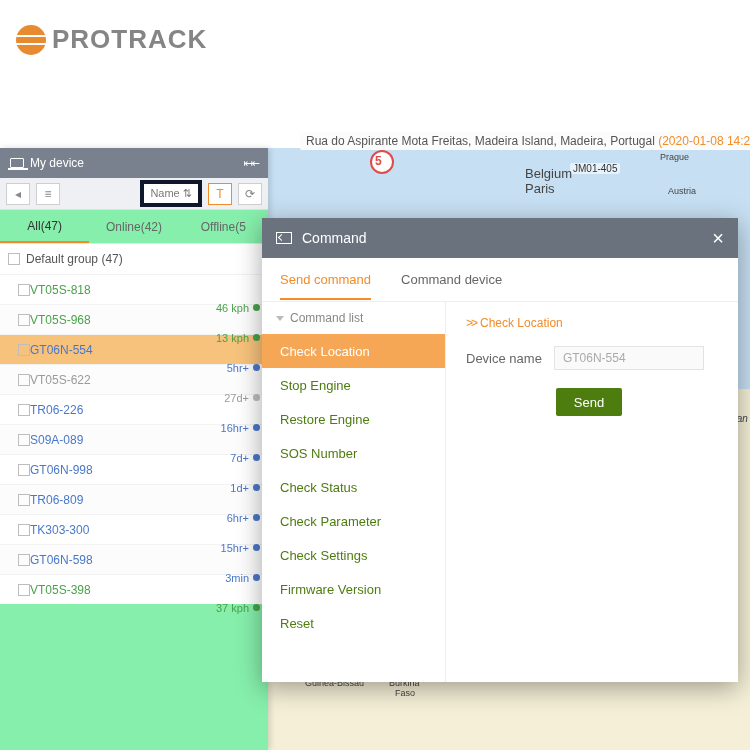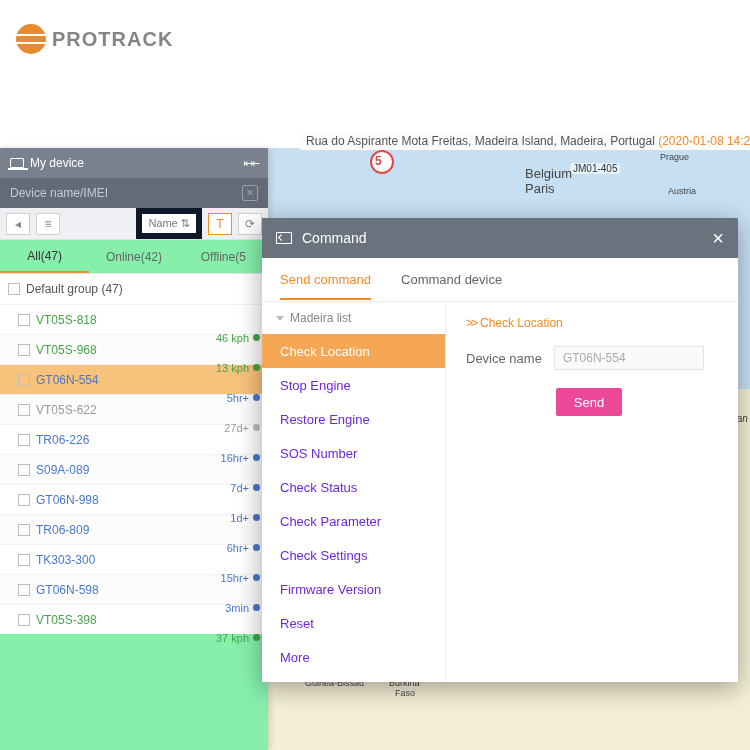--- a/index.html
+++ b/index.html
@@ -1,21 +1,21 @@
 <!DOCTYPE html>
 <html><head>
 <meta charset="utf-8">
 <style>
   * { box-sizing: border-box; margin: 0; padding: 0; font-family: Arial, Helvetica, sans-serif; }
   body { width: 750px; height: 750px; background: #fff; position: relative; overflow: hidden; }
 
   
   .logo { position: absolute; left: 16px; top: 24px; display: flex; align-items: center; gap: 6px; }
   .logo-mark { width: 30px; height: 30px; border-radius: 50%; background: linear-gradient(#e88a2f 0 33%, #fff 33% 40%, #e88a2f 40% 60%, #fff 60% 67%, #e88a2f 67% 100%); }
-  .logo-text { font-size: 20px; font-weight: 600; color: #858585; letter-spacing: 1px; }
+  .logo-text { font-size: 26px; font-weight: 600; color: #858585; letter-spacing: 1px; }
 
   
   .workspace { position: absolute; left: 0; top: 148px; right: 0; bottom: 0; background: #d7e6ef; }
   .map { position: absolute; inset: 0; background: linear-gradient(180deg,#c6dff2 0%,#c6dff2 40%,#f4efd6 40%,#f4efd6 100%); }
   .map::before { content:""; position:absolute; left:370px; top:2px; width:20px; height:20px; border:2px solid #e04a4a; border-radius:50%; background:#fff; }
   .map-5 { position:absolute; left:375px; top:6px; font-size:12px; font-weight:bold; color:#e04a4a; }
   .map-label1 { position:absolute; left:570px; top:15px; font-size:10px; color:#333; background:rgba(255,255,255,.6); padding:0 3px; border-radius:2px;}
   .map-label2 { position:absolute; left:680px; top:75px; font-size:10px; color:#333; background:rgba(255,255,255,.6); padding:0 3px; border-radius:2px;}
   .map-label3 { position:absolute; left:680px; top:140px; font-size:10px; color:#333; background:rgba(255,255,255,.6); padding:0 3px; border-radius:2px;}
   .map-addr { position:absolute; left:300px; top:-16px; font-size:12px; color:#555; background:#fcfcfc; padding:2px 6px; border-radius:2px; white-space:nowrap; }
@@ -33,27 +33,27 @@
   .sb-title .lap { width:14px; height:10px; border:1px solid #fff; border-radius:1px; margin-right:6px; position:relative;}
   .sb-title .lap::after{content:"";position:absolute;left:-3px;bottom:-3px;width:20px;height:2px;background:#fff;}
   .sb-title-collapse { margin-left:auto; font-size:11px; letter-spacing:-2px; color:#fff;}
   .sb-search { height: 30px; background: #646b78; display: flex; align-items: center; padding: 0 10px; }
   .sb-search input { flex:1; background: transparent; border: none; color: #fff; font-size: 12px; outline:none;}
   .sb-search input::placeholder { color: #c6c9d0; }
   .sb-search .xbtn { width:16px; height:16px; border:1px solid #9ba1ab; color:#9ba1ab; font-size:10px; line-height:14px; text-align:center; border-radius:2px;}
   .sb-tools { height: 32px; background:#eef0f3; display:flex; align-items:center; padding:0 6px; gap:6px; border-bottom:1px solid #e0e0e0;}
   .tool-box { width:24px; height:22px; border:1px solid #cfcfcf; background:#fff; display:flex; align-items:center; justify-content:center; font-size:12px; color:#888;}
   .tool-t { color:#f28c27; border-color:#f28c27;}
-  .tool-name { margin-left:auto; font-size:11px; color:#7a7a7a; padding:3px 6px; border:6px solid #0f172a; background:#fff; display:flex; align-items:flex-start; gap:3px;}
+  .tool-name { margin-left:auto; font-size:11px; color:#7a7a7a; padding:3px 6px; border:4px solid #0f172a; background:#fff; display:flex; align-items:flex-start; gap:3px;}
   .sb-tabs { height: 34px; display:flex; border-bottom:1px solid #e6e6e6; }
   .sb-tab { flex:1; display:flex; align-items:center; justify-content:center; font-size:12px; color:#666; }
   .sb-tab.on { color:#333; border-bottom:2px solid #f28c27; }
   .grouprow { height: 30px; display:flex; align-items:center; padding:0 8px; gap:6px; font-size:12px; color:#555; background:#fff; }
   .grouprow .cb, .devrow .cb { width:12px; height:12px; border:1px solid #bdbdbd; }
-  .devrow { height: 30px; display:flex; align-items:center; padding:0 8px 0 18px; gap:6px; font-size:12px; background:#fff; border-top:1px solid #f2f2f2;}
+  .devrow { height: 30px; display:flex; align-items:center; padding:0 8px 0 18px; gap:0; font-size:12px; background:#fff; border-top:1px solid #f2f2f2;}
   .devrow:nth-child(even){ background:#fcfcfc;}
   .devrow.sel { background:#f7c27c; }
   .dname.gr { color:#4aa24a; }
   .dname.bl { color:#4a78c9; }
   .dname.gy { color:#9a9a9a; }
   .dstat { margin-left:auto; font-size:11px; color:#4aa24a; display:flex; align-items:center; gap:4px;margin-top:36px;}
   .dstat.blue { color:#4a78c9; }
   .dstat.grey { color:#9a9a9a; }
   .dot { width:7px; height:7px; border-radius:50%; background:#4a78c9; }
   .dot.gr{ background:#4aa24a;} .dot.gy{ background:#bdbdbd;}
@@ -64,28 +64,28 @@
   .dlg-head .ic { width:16px; height:12px; border:1px solid #fff; margin-right:10px; position:relative;}
   .dlg-head .ic::after{content:"";position:absolute;left:2px;top:2px;width:4px;height:4px;border-left:1px solid #fff;border-top:1px solid #fff;transform:rotate(-45deg);}
   .dlg-head .close { margin-left:auto; font-size:20px; line-height:1; cursor:pointer; font-weight:300;}
   .dlg-tabs { height:44px; display:flex; align-items:center; padding:0 18px; gap:30px; font-size:13px; border-bottom:1px solid #eee;}
   .dlg-tab.on { color:#f28c27; border-bottom:2px solid #f28c27; padding-bottom:11px; margin-bottom:-12px;}
   .dlg-tab { color:#666; }
   .dlg-body { display:flex; min-height:380px; }
   .cmdcol { width:184px; border-right:1px solid #eee; }
   .cmd-hdr { height:32px; display:flex; align-items:center; padding:0 14px; font-size:12px; color:#888; gap:6px;}
   .cmd-hdr .tri { width:0;height:0;border-left:4px solid transparent;border-right:4px solid transparent;border-top:5px solid #bbb;}
-  .cmd-item { height:34px; display:flex; align-items:center; padding:0 18px; font-size:13px; color:#6d28d9; }
+  .cmd-item { height:34px; display:flex; align-items:center; padding:0 18px; font-size:13px; color:#4d7c0f; }
   .cmd-item.sel { background:#f5a755; color:#fff; }
   .formcol { flex:1; padding:14px 20px; }
   .form-title { font-size:12px; color:#f28c27; margin-bottom:16px;}
   .form-title .ang { letter-spacing:-2px; margin-right:4px;}
   .form-row { display:flex; align-items:center; gap:12px; font-size:13px; color:#666; }
   .form-row input { width:150px; height:24px; border:1px solid #e3e3e3; padding:0 8px; font-size:12px; color:#aaa; background:#fafafa;}
-  .sendbtn { margin-top:18px; margin-left:90px; width:66px; height:28px; background:#ec4899; color:#fff; border:none; font-size:13px; border-radius:2px;}
+  .sendbtn { margin-top:18px; margin-left:90px; width:66px; height:28px; background:#4d7c0f; color:#fff; border:none; font-size:13px; border-radius:2px;}
 </style>
 </head>
 <body>
 
 <div class="logo">
   <div class="logo-mark"></div>
   <div class="logo-text">PROTRACK</div>
 </div>
 
 <div class="workspace">
@@ -109,24 +109,20 @@
   Guinea-Bissau          Burkina
                                       Faso</div>
   </div>
 
   <div class="sidebar">
     <div class="sb-title">
       <span class="lap"></span>
       <span>My device</span>
       <span class="sb-title-collapse">⇤⇤</span>
     </div>
-    <div class="sb-search">
-      <input placeholder="Device name/IMEI" style="">
-      <span class="xbtn">✕</span>
-    </div>
     <div class="sb-tools">
       <div class="tool-box">◂</div>
       <div class="tool-box">≡</div>
       <div class="tool-name">
           <span>Name ⇅</span>
         </div>
       <div class="tool-box tool-t">T</div>
       <div class="tool-box">⟳</div>
     </div>
     <div class="sb-tabs">
@@ -204,33 +200,32 @@
       <span class="close">×</span>
     </div>
     <div class="dlg-tabs">
       <div class="dlg-tab on">Send command</div>
       <div class="dlg-tab">Command device</div>
     </div>
     <div class="dlg-body">
       <div class="cmdcol">
         <div class="cmd-hdr">
           <span class="tri"></span>
-          <span>Madeira list</span>
+          <span>Command list</span>
         </div>
         <div id="cmdlist">
             <div class="cmd-item sel">Check Location</div>
             <div class="cmd-item">Stop Engine</div>
             <div class="cmd-item">Restore Engine</div>
             <div class="cmd-item">SOS Number</div>
             <div class="cmd-item">Check Status</div>
             <div class="cmd-item">Check Parameter</div>
             <div class="cmd-item">Check Settings</div>
             <div class="cmd-item">Firmware Version</div>
             <div class="cmd-item">Reset</div>
-            <div class="cmd-item">More</div>
           </div>
       </div>
       <div class="formcol">
         <div class="form-title">
           <span class="ang">&gt;&gt;</span><span>Check Location</span>
         </div>
         <div class="form-row">
           <span>Device name</span>
           <input readonly="" value="GT06N-554" style="">
         </div>

